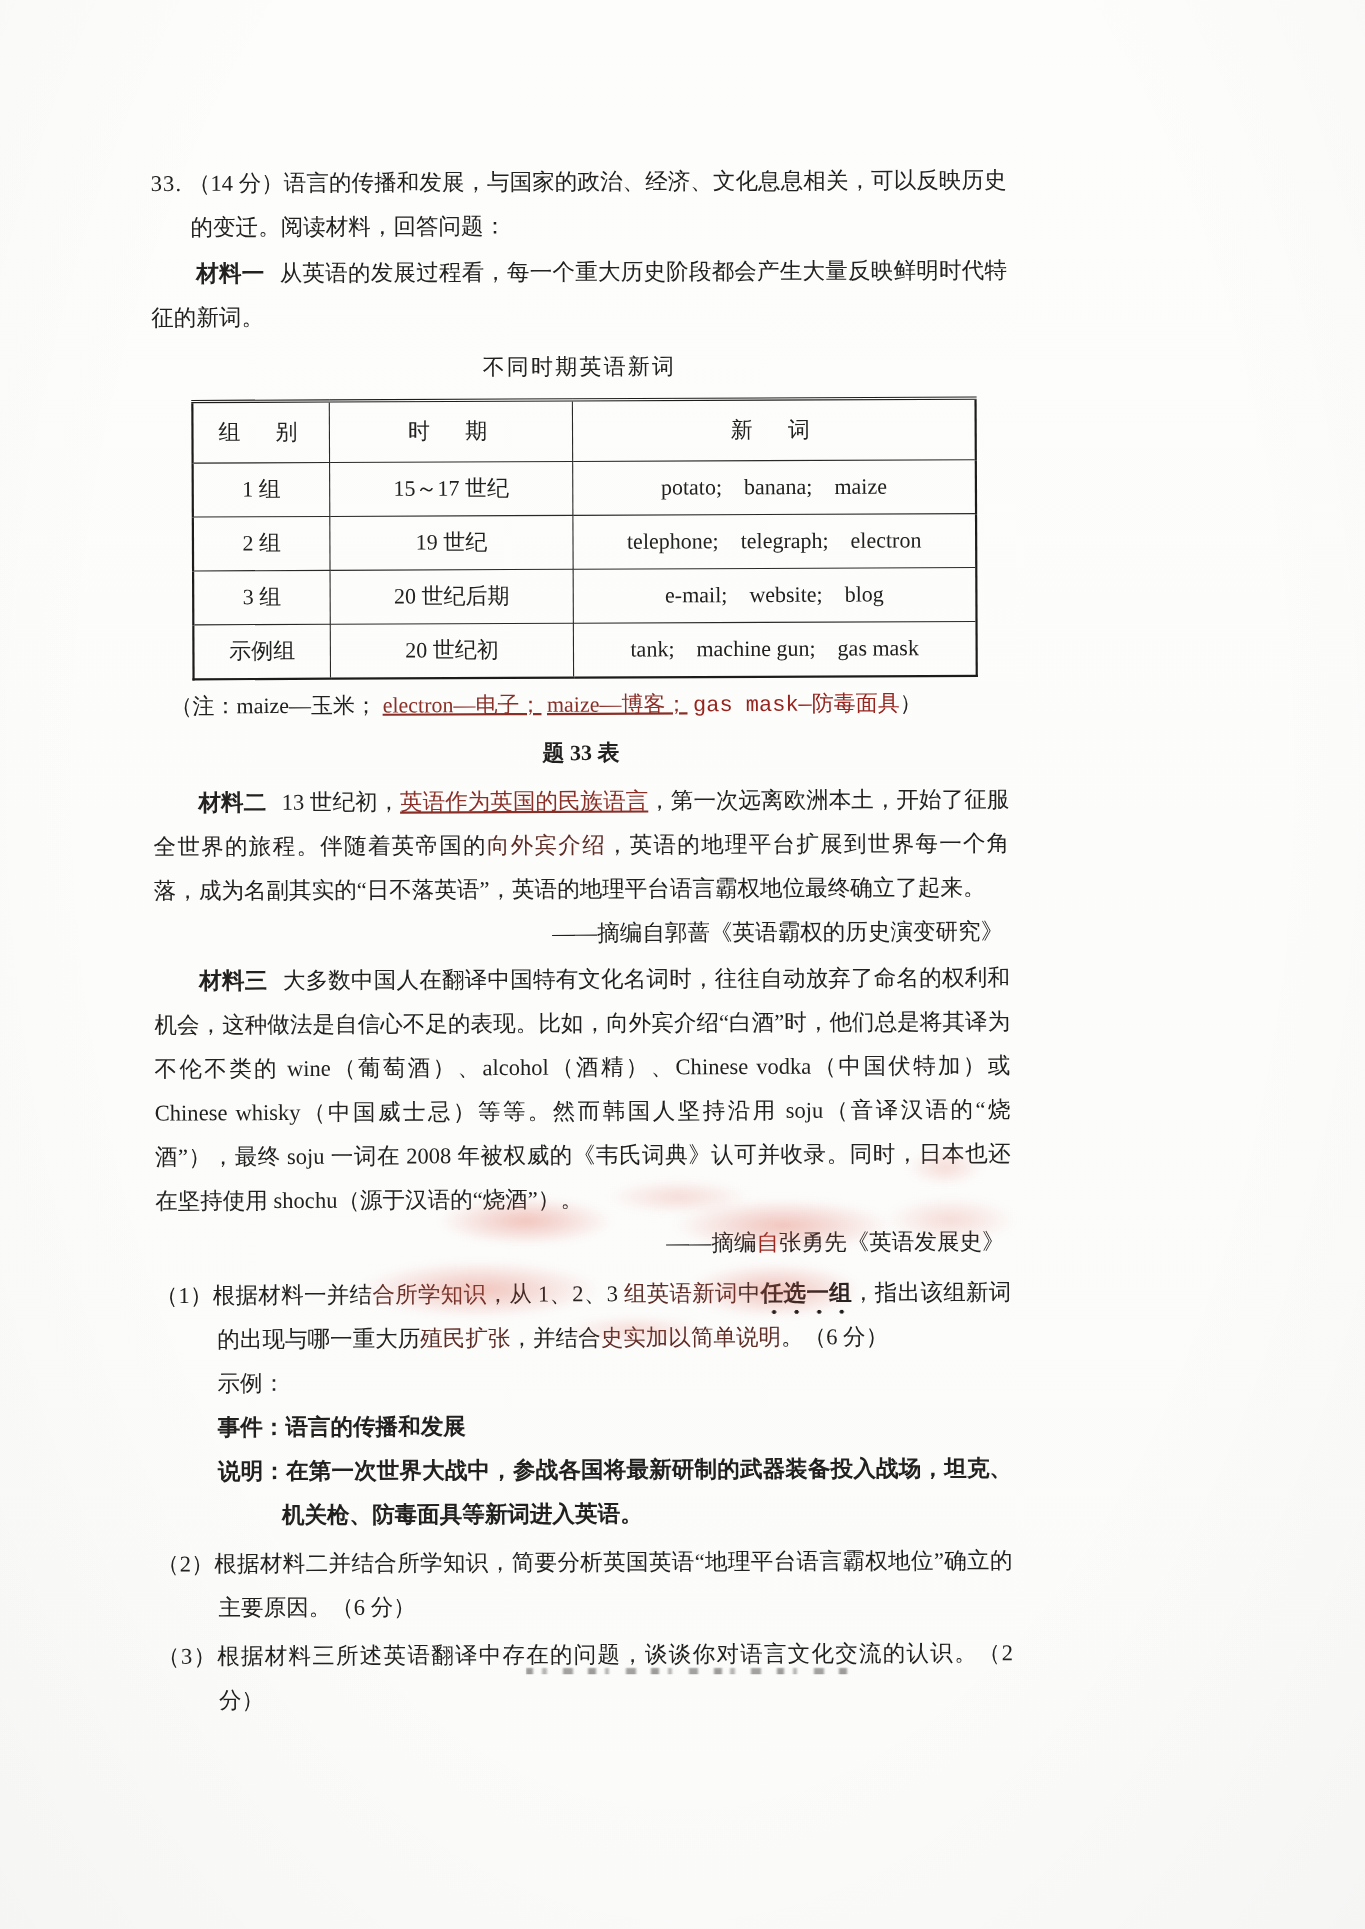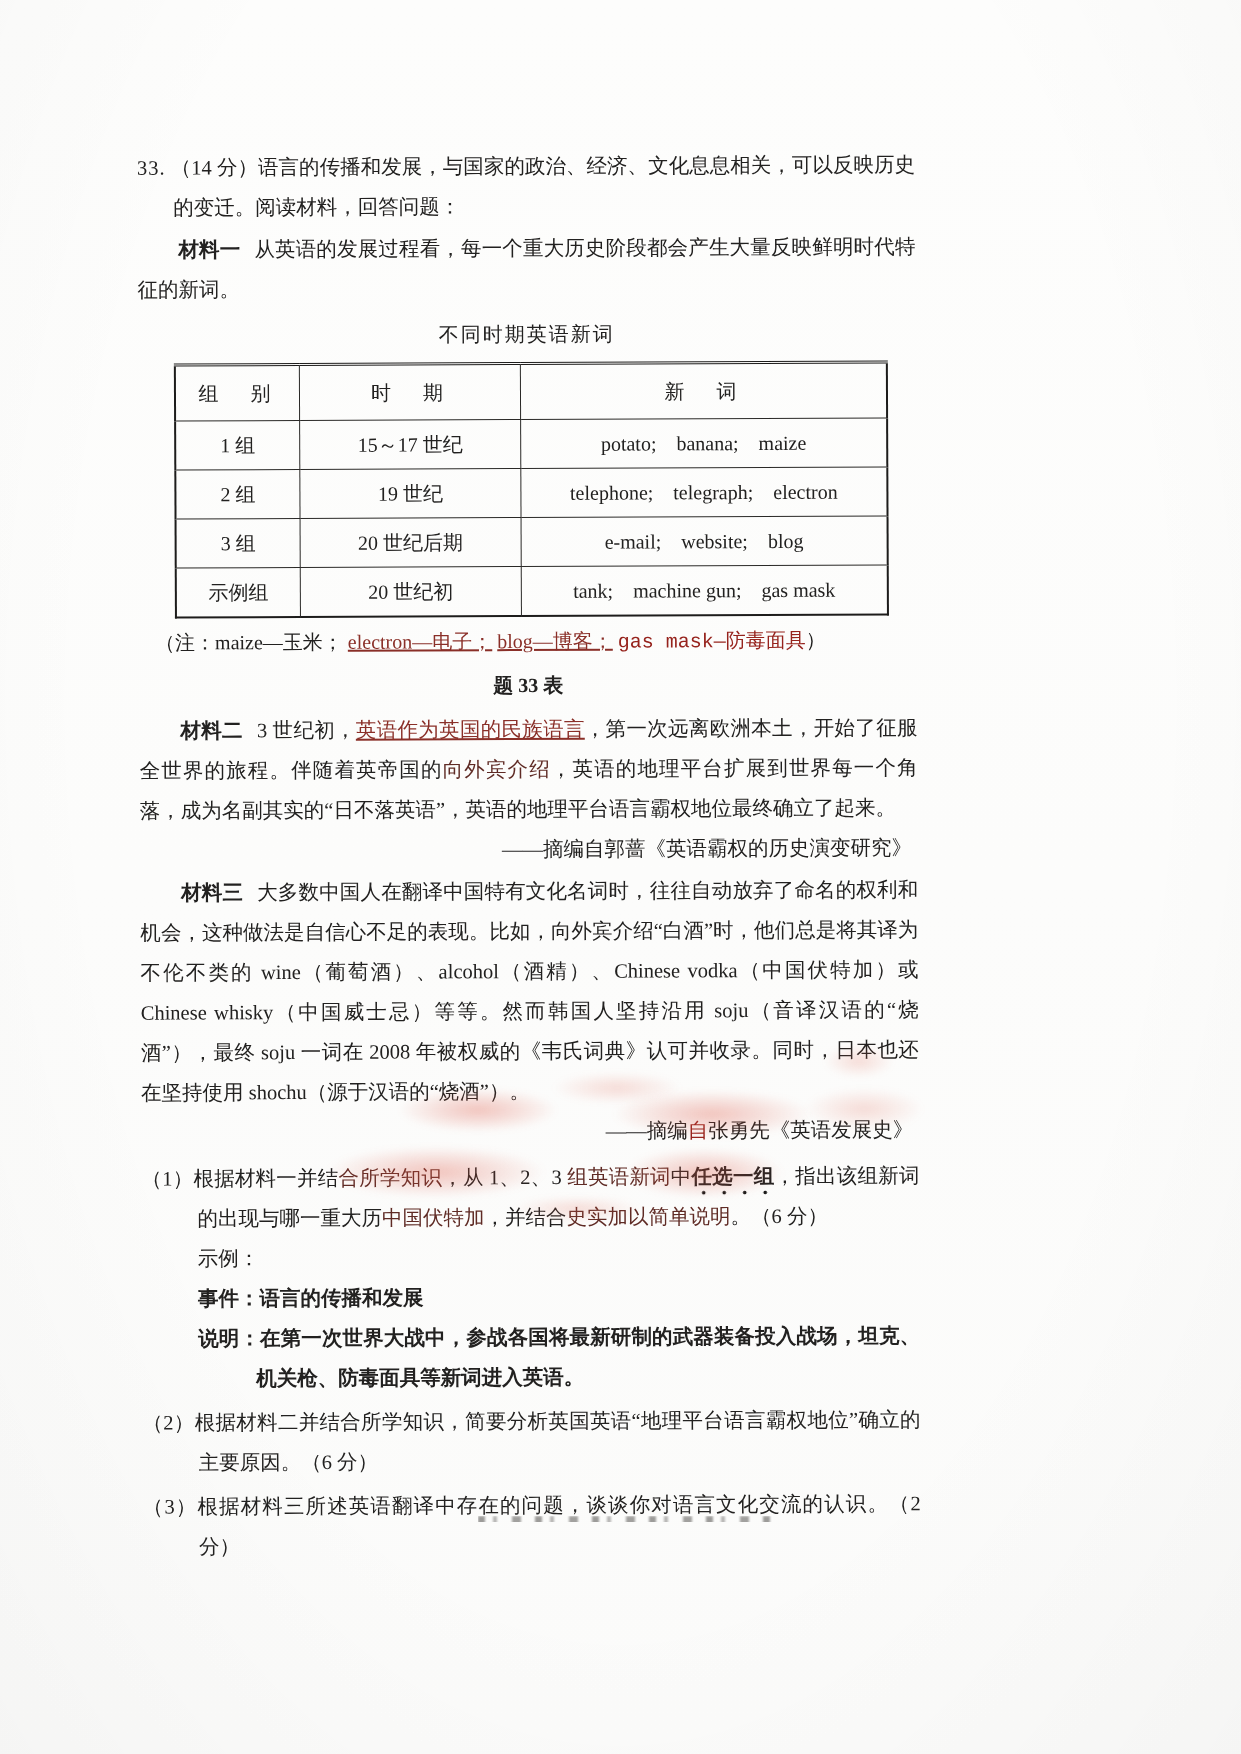--- a/index.html
+++ b/index.html
@@ -119,40 +119,40 @@
           <td>示例组</td>
           <td>20 世纪初</td>
           <td class="en">tank;　machine gun;　gas mask</td>
         </tr>
       </tbody>
     </table>
 
     <div class="note-line">
       <span>（注：</span><span>maize—玉米；</span>
       <span class="red2">electron—电子；</span>
-      <span class="red2">blog—博客；</span>
+      <span class="red2">maize—博客；</span>
       <span class="red">gas mask—防毒面具</span><span>）</span>
     </div>
 
     <div class="tbl-caption">题 33 表</div>
 
     <div class="para mat">
-      <span class="mlabel">材料二</span><span>3 世纪初，</span><span class="red2">英语作为英国的民族语言</span><span>，第一次远离欧洲本土，开始了征服全世界的旅程。伴随着英帝国的</span><span class="tint">向外宾介绍</span><span>，英语的地理平台扩展到世界每一个角落，成为名副其实的“日不落英语”，英语的地理平台语言霸权地位最终确立了起来。</span>
+      <span class="mlabel">材料二</span><span>13 世纪初，</span><span class="red2">英语作为英国的民族语言</span><span>，第一次远离欧洲本土，开始了征服全世界的旅程。伴随着英帝国的</span><span class="tint">向外宾介绍</span><span>，英语的地理平台扩展到世界每一个角落，成为名副其实的“日不落英语”，英语的地理平台语言霸权地位最终确立了起来。</span>
     </div>
     <div class="src">——摘编自郭蔷《英语霸权的历史演变研究》</div>
 
     <div class="para mat">
       <span class="mlabel">材料三</span><span>大多数中国人在翻译中国特有文化名词时，往往自动放弃了命名的权利和机会，这种做法是自信心不足的表现。比如，向外宾介绍“白酒”时，他们总是将其译为不伦不类的 wine（葡萄酒）、alcohol（酒精）、Chinese vodka（中国伏特加）或 Chinese whisky（中国威士忌）等等。然而韩国人坚持沿用 soju（音译汉语的“烧酒”），最终 soju 一词在 2008 年被权威的《韦氏词典》认可并收录。同时，日本也还在坚持使用 shochu（源于汉语的“烧酒”）。</span>
     </div>
     <div class="src">
       <span>——摘编</span><span class="red">自</span><span>张勇先《英语发展史》</span>
     </div>
 
     <div class="qitem">
-      <span>（1）</span><span>根据材料一并结</span><span class="tint">合所学知识</span><span>，从 1、2、3 </span><span class="tint">组英语新词</span><span>中</span><span class="emph">任选一组</span><span>，指出该组新词的出现与哪一重大历</span><span class="tint">中国伏特加</span><span>，并结合</span><span class="tint">史实加以简单说明</span><span>。（6 分）</span>
+      <span>（1）</span><span>根据材料一并结</span><span class="tint">合所学知识</span><span>，从 1、2、3 </span><span class="tint">组英语新词</span><span>中</span><span class="emph">任选一组</span><span>，指出该组新词的出现与哪一重大历</span><span class="tint">殖民扩张</span><span>，并结合</span><span class="tint">史实加以简单说明</span><span>。（6 分）</span>
     </div>
     <div class="sub">
       <span>示例：</span>
     </div>
     <div class="sub bold">
       <span>事件：</span><span>语言的传播和发展</span>
     </div>
     <div class="sub subhang bold">
       <span>说明：</span><span>在第一次世界大战中，参战各国将最新研制的武器装备投入战场，坦克、机关枪、防毒面具等新词进入英语。</span>
     </div>

